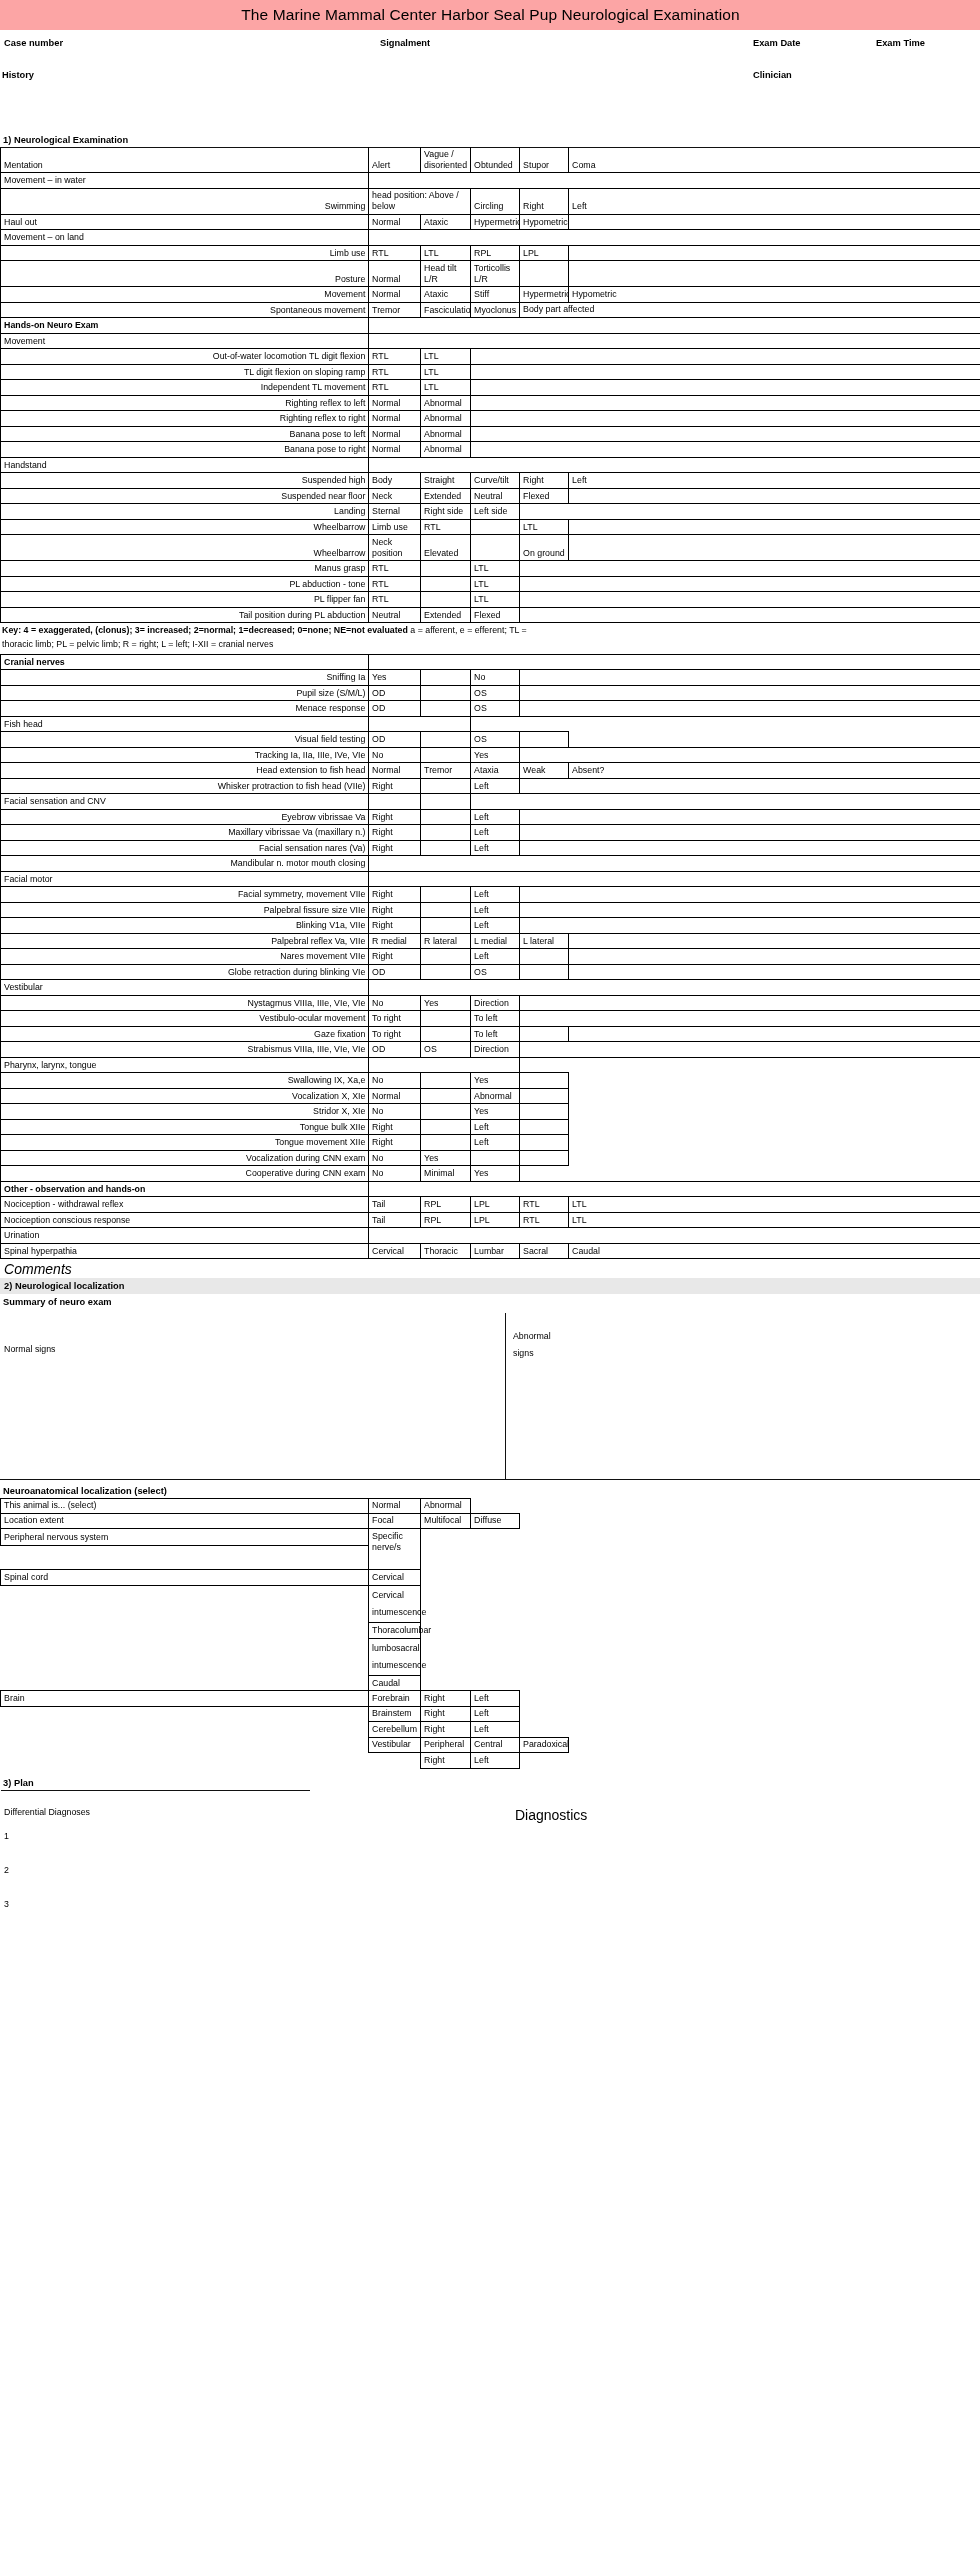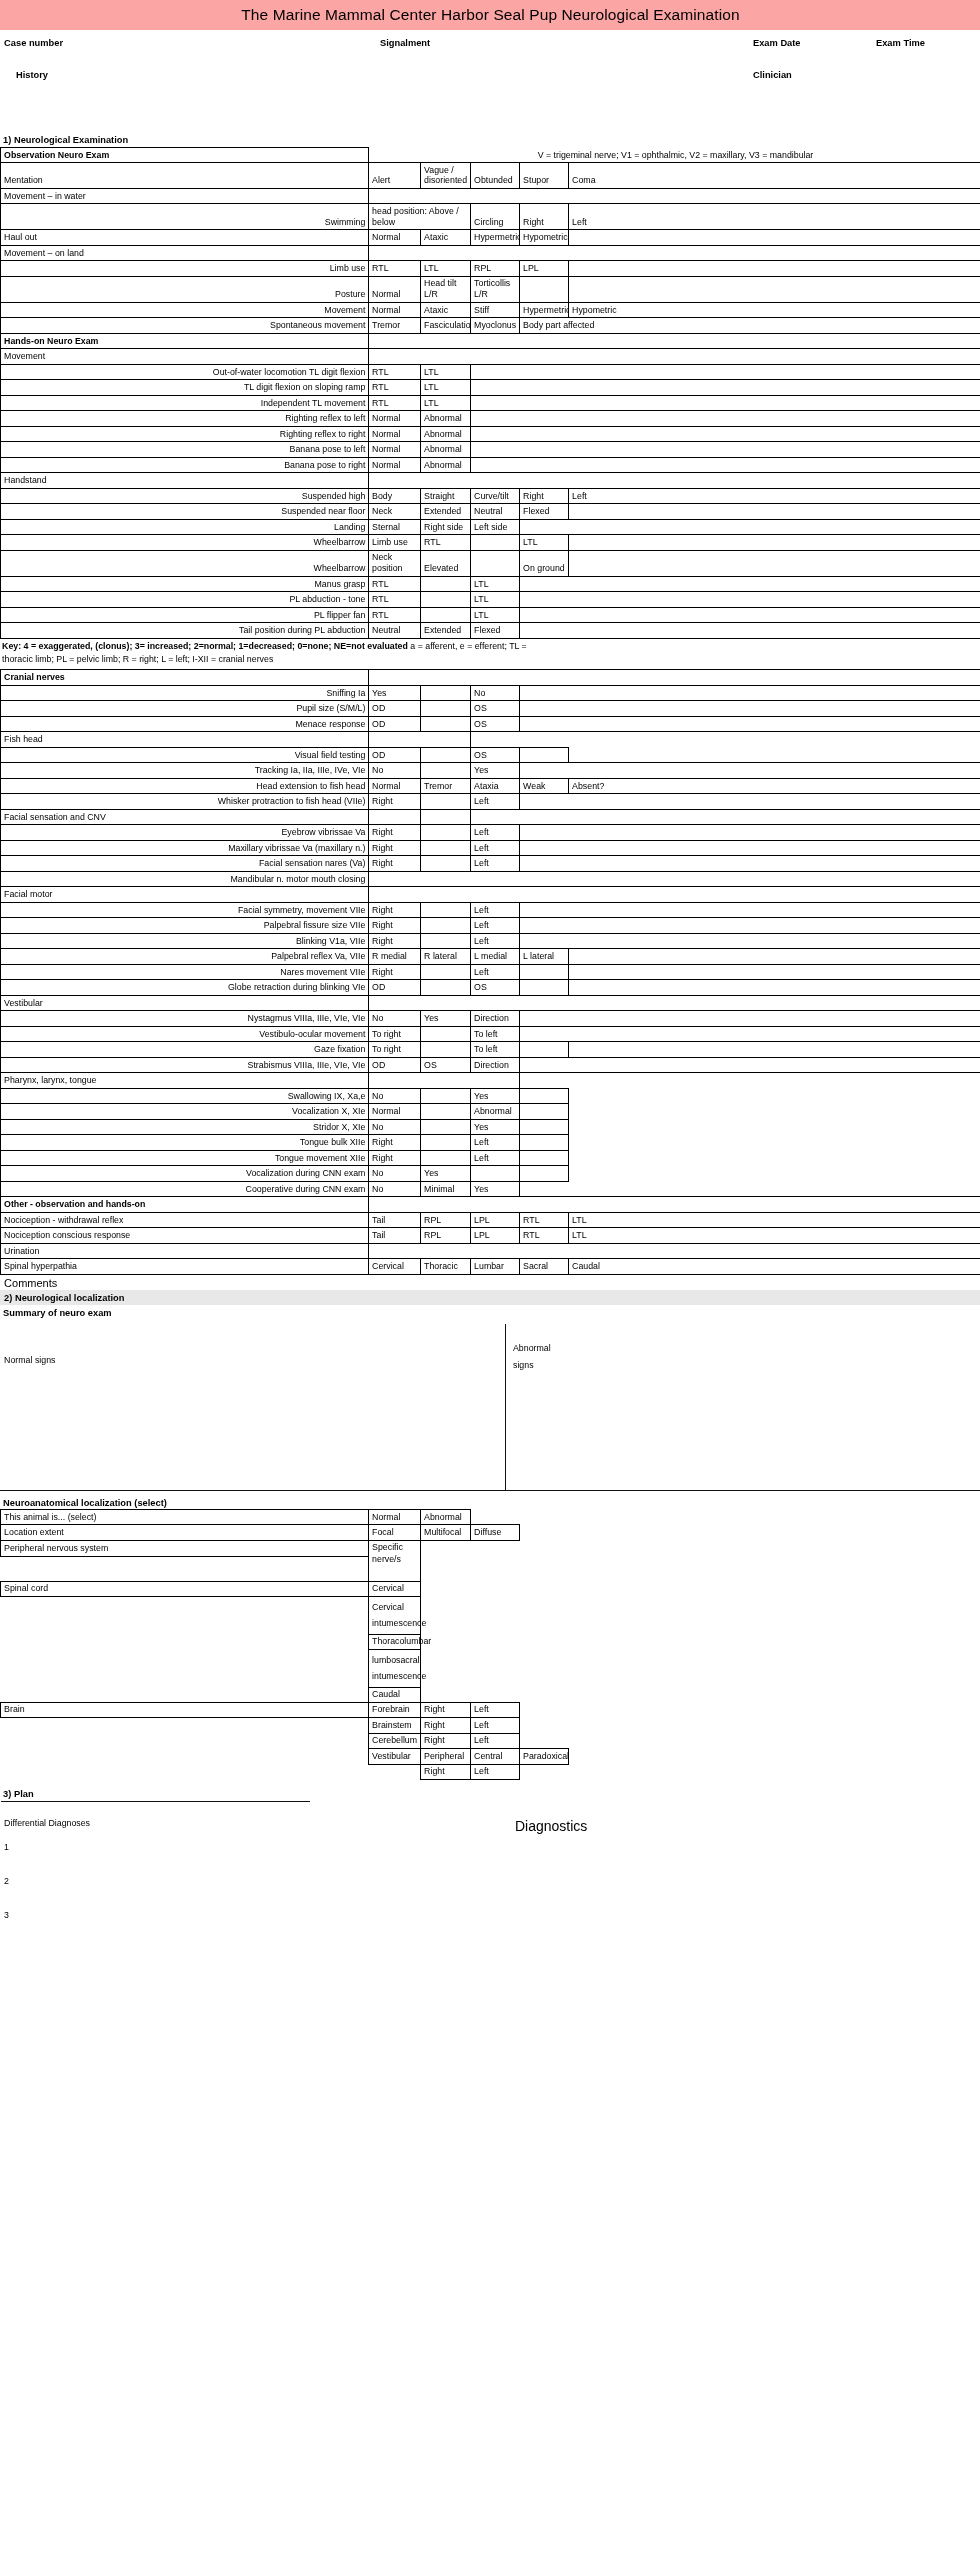--- a/index.html
+++ b/index.html
@@ -35,21 +35,21 @@
   .meta {
     position: relative;
     height: 61px;
     padding-top: 7.2px;
   }
   .meta .lbl { position: absolute; font-weight: bold; font-size: 9.3px; }
   .m-case   { left: 4.1px;   top: 8.2px; }
   .m-sig    { left: 380px; top: 8.2px; }
   .m-date   { left: 753px;top: 8.2px; }
   .m-time   { left: 876px;top: 8.2px; }
-  .m-hist   { left: 16px;   top: 40px; }
+  .m-hist   { left: 2px;   top: 40px; }
   .m-clin   { left: 753px;top: 40px; }
 
   .spacer-lg { height: 44px; }
 
   
   h2.sec {
     font-size: 9.3px;
     font-weight: bold;
     margin: 0 0 1.5px 3.1px;
     padding: 0;
@@ -99,22 +99,23 @@
   
   .keyline {
     font-size: 8.8px;
     line-height: 1.5;
     margin: 1px 1px 3.1px 2.1px;
   }
   .keyline b { font-weight: bold; }
 
   
   .comments {
-    font-size: 11px;
+    font-size: 14px;
     margin: 2.1px 0 1px 4.1px;
+    font-style: italic;
   }
 
   
   .summary-wrap {
     position: relative;
     height: 170px;
     margin-top: 2.1px;
   }
   .summary-div {
     position: absolute;
@@ -197,24 +198,20 @@
   <table class="grid">
     <colgroup>
         <col class="c1">
         <col class="c2">
         <col class="c3">
         <col class="c4">
         <col class="c5">
         <col class="c6">
       </colgroup>
     <tbody>
-      <tr>
-        <td class="hdr">Observation Neuro Exam</td>
-        <td colspan="5" class="nb-l nb-r nb-t" style="text-align:center;border-right:none;border-left:none;border-top:none;">V = trigeminal nerve; V1 = ophthalmic, V2 = maxillary, V3 = mandibular</td>
-      </tr>
 
       <tr class="thick">
         <td class="shade tall2">Mentation</td>
         <td class="tall2">Alert</td>
         <td class="tall2">Vague / disoriented</td>
         <td class="tall2">Obtunded</td>
         <td class="tall2">Stupor</td>
         <td class="tall2">Coma</td>
       </tr>
 

